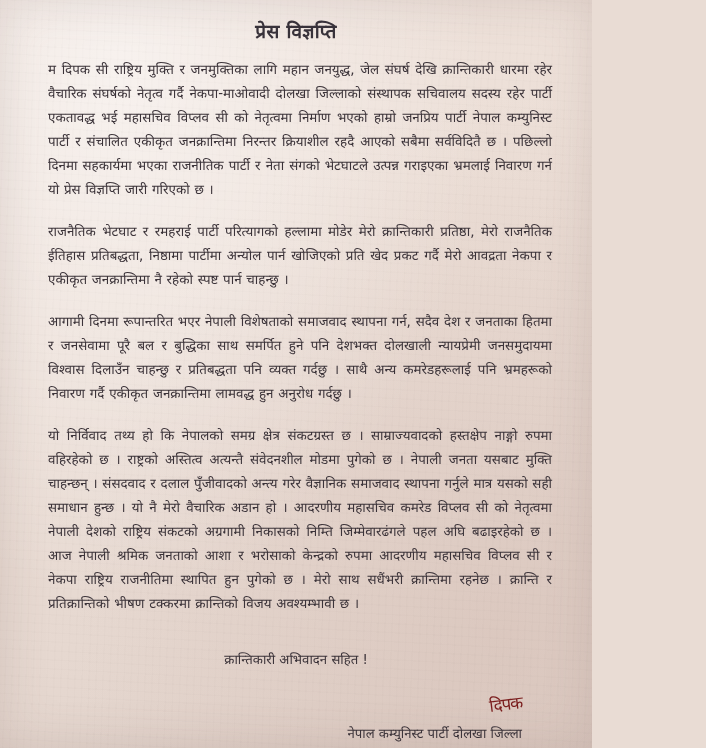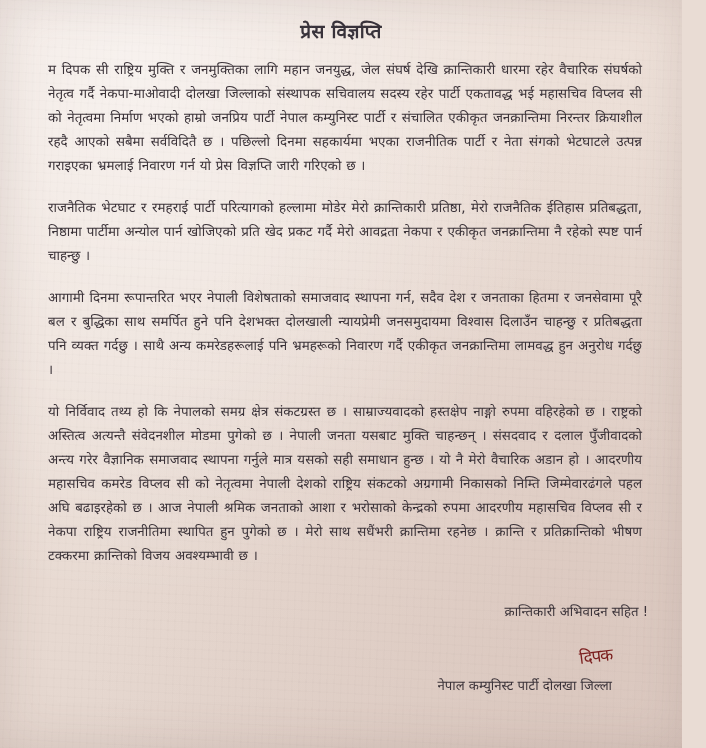--- a/index.html
+++ b/index.html
@@ -8,21 +8,21 @@
   }
   body {
     width: 706px;
     height: 748px;
     overflow: hidden;
     background: #e9dcd4;
     font-family: "DejaVu Sans", sans-serif;
   }
   #page {
     position: relative;
-    width: 682px;
+    width: 592px;
     height: 748px;
     box-sizing: border-box;
     
     background:
       radial-gradient(ellipse at 20% 10%, rgba(255,255,255,0.55) 0%, rgba(255,255,255,0) 55%),
       radial-gradient(ellipse at 85% 85%, rgba(210,185,175,0.45) 0%, rgba(210,185,175,0) 60%),
       linear-gradient(160deg, #efe3dc 0%, #ecdfd7 35%, #e6d8d0 70%, #dfd0c8 100%);
     padding: 14px 34px 10px 34px;
     color: #3a3438;
   }
@@ -67,21 +67,21 @@
     margin: 0 0 18px 0;
     color: #3b3339;
     word-spacing: 0.5px;
   }
   p.para:last-child {
     margin-bottom: 8px;
   }
   .closing {
     position: relative;
     z-index: 2;
-    text-align: right;
+    text-align: center;
     font-size: 13.2px;
     margin-top: 34px;
     color: #3b3339;
   }
   .sign-block {
     position: relative;
     z-index: 2;
     margin-top: 24px;
     text-align: right;
     padding-right: 36px;

